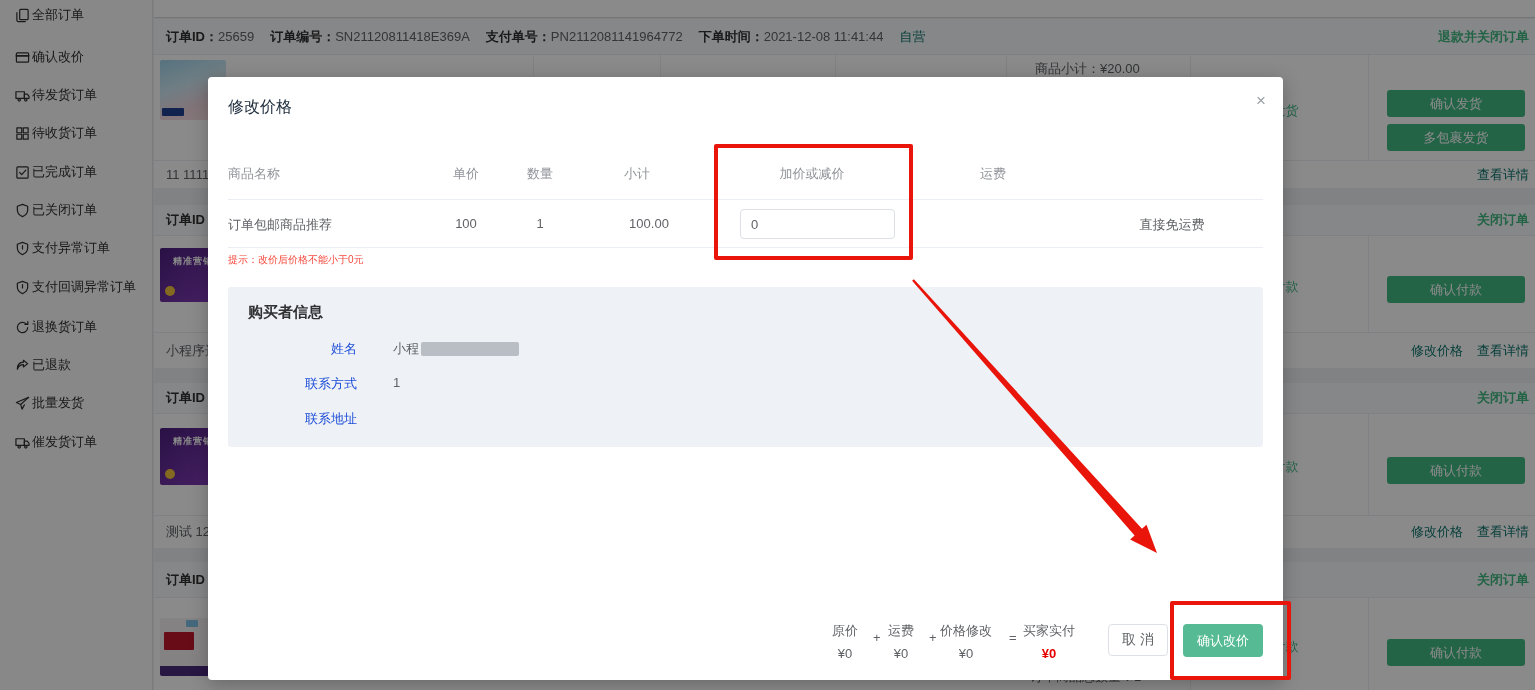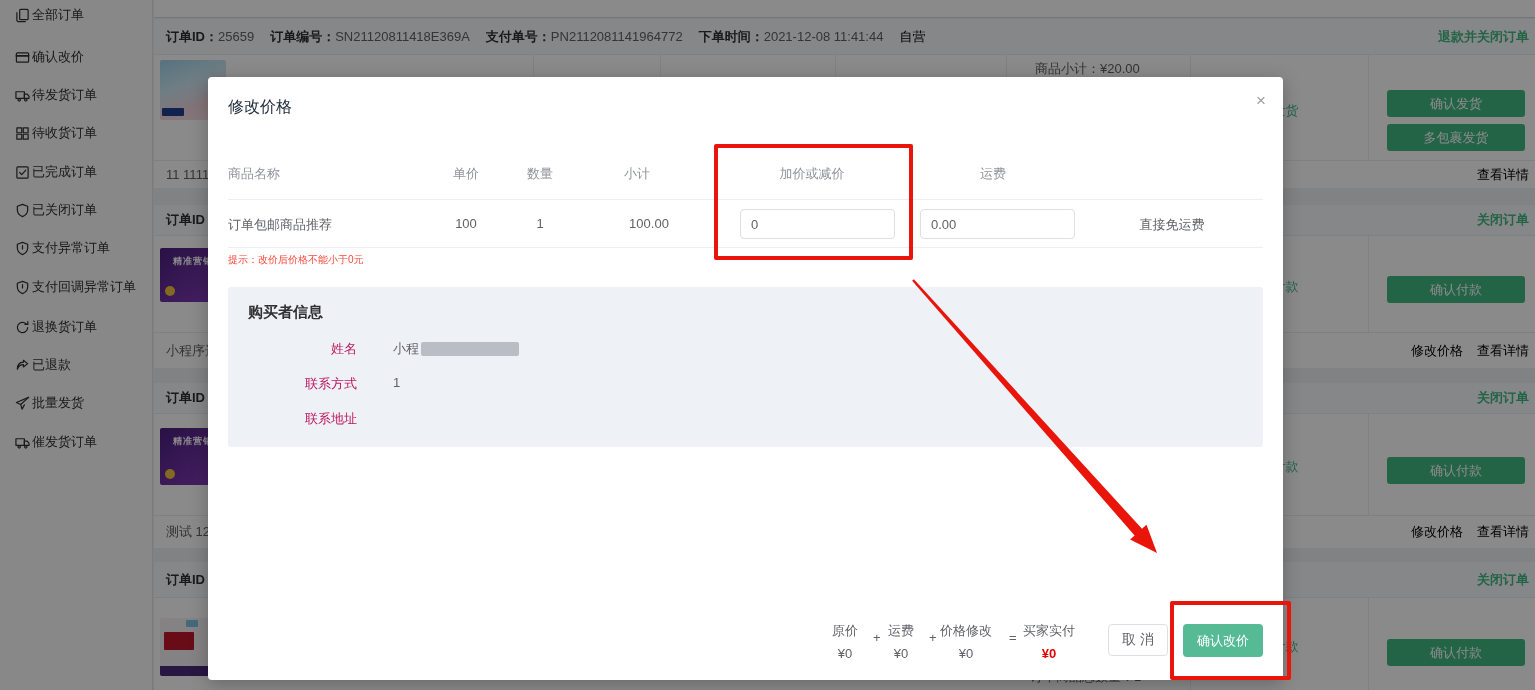--- a/index.html
+++ b/index.html
@@ -13,40 +13,40 @@
   .ic svg{stroke:#303133;fill:none;stroke-width:1.3;stroke-linecap:round;stroke-linejoin:round}
   
   .card{position:absolute;left:154px;width:1381px;background:#fff}
   .strip{position:absolute;left:154px;top:0;width:1381px;height:17px;background:#fff;border-bottom:1px solid #d9d9d9}
   .chead{position:absolute;left:0;right:0;top:0;background:#f8f9fb;border-bottom:1px solid #e9ecf2;display:flex;align-items:center;font-size:13px;color:#606266;padding-left:12px;box-sizing:border-box}
   .chead b{color:#303133;font-weight:700}
   .chead .seg{margin-right:16px;white-space:nowrap}
   .head-action{position:absolute;right:6px;font-size:13px;font-weight:700;color:#42b983;cursor:pointer;white-space:nowrap}
   .cfoot{position:absolute;left:0;right:0;bottom:0;border-top:1px solid #e9ecf2;display:flex;align-items:center;font-size:13px;color:#606266;padding-left:12px;box-sizing:border-box}
   .foot-links{position:absolute;right:6px;display:flex;gap:14px}
-  .glink{color:#000000;font-size:13px;cursor:pointer;white-space:nowrap}
+  .glink{color:#0f766e;font-size:13px;cursor:pointer;white-space:nowrap}
   .vline{position:absolute;width:1px;background:#ebeef5}
   .thumb{position:absolute;left:6px;width:66px;border-radius:2px;overflow:hidden}
   .gbtn{position:absolute;left:1233px;width:138px;height:27px;background:#42b983;color:#fff;font-size:13px;border:none;border-radius:3px;display:flex;align-items:center;justify-content:center;cursor:pointer}
   .status{position:absolute;left:1036px;width:178px;text-align:center;font-size:13px;color:#42b983;white-space:nowrap}
   .colnote{position:absolute;font-size:13px;color:#606266;white-space:nowrap}
   
   #overlay{position:absolute;inset:0;background:rgba(0,0,0,0.46);z-index:5}
   
   #modal{position:absolute;left:208px;top:77px;width:1075px;height:603px;background:#fff;border-radius:4px;box-shadow:0 4px 18px rgba(0,0,0,.25);z-index:10}
   .m-title{position:absolute;left:20px;top:20px;font-size:16px;color:#1f2d3d}
   .m-close{position:absolute;left:1048px;top:14px;font-size:17px;color:#9aa0a6;cursor:pointer}
   .th{position:absolute;top:88px;font-size:13px;color:#909399;text-align:center;white-space:nowrap}
   .td{position:absolute;top:139px;font-size:13px;color:#606266;text-align:center;white-space:nowrap}
   .hr{position:absolute;left:20px;right:20px;height:1px;background:#ebeef5}
   .mi{position:absolute;top:132px;width:155px;height:30px;box-sizing:border-box;border:1px solid #dcdfe6;border-radius:4px;padding:0 10px;font-size:13px;color:#606266;outline:none;font-family:inherit}
   .tip{position:absolute;left:20px;top:176px;font-size:10px;color:#f5483b}
   #buyer{position:absolute;left:20px;top:210px;width:1035px;height:160px;background:#eef1f6;border-radius:3px}
   .b-title{position:absolute;left:20px;top:16px;font-size:15px;font-weight:700;color:#303133}
-  .b-label{position:absolute;left:20px;width:109px;text-align:right;font-size:13px;color:#be185d}
+  .b-label{position:absolute;left:20px;width:109px;text-align:right;font-size:13px;color:#1d4ed8}
   .b-val{position:absolute;left:165px;font-size:13px;color:#606266;display:flex;align-items:center}
   .redact{display:inline-block;height:14px;background:#b9bdc4;border-radius:2px;filter:blur(.6px)}
   .sum-stack{position:absolute;text-align:center}
   .sum-lb{font-size:13px;color:#606266}
   .sum-val{font-size:13px;color:#606266;margin-top:6px}
   .sum-op{position:absolute;top:553px;font-size:13px;color:#606266}
   #cancel-btn{position:absolute;left:900px;top:547px;width:60px;height:32px;background:#fff;border:1px solid #dcdfe6;border-radius:4px;font-size:14px;color:#606266;cursor:pointer;font-family:inherit}
   #confirm-btn{position:absolute;left:975px;top:547px;width:80px;height:33px;background:#56bb94;border:none;border-radius:4px;font-size:13px;color:#fff;cursor:pointer;font-family:inherit}
   
   .anno-rect{position:absolute;border:4px solid #e9150b;z-index:20;border-radius:2px;pointer-events:none}
@@ -277,21 +277,20 @@
     <div class="th" style="left:395px;width:68px">小计</div>
     <div class="th" style="left:544px;width:120px">加价或减价</div>
     <div class="th" style="left:745px;width:80px">运费</div>
     <div class="hr" style="top:122px"></div>
 
     <div class="td" style="left:20px;text-align:left">订单包邮商品推荐</div>
     <div class="td" style="left:230px;width:56px">100</div>
     <div class="td" style="left:304px;width:56px">1</div>
     <div class="td" style="left:407px;width:68px">100.00</div>
     <input class="mi" style="left: 532px;" value="0">
-    <input class="mi" style="left: 712px;" value="0.00">
     <div class="td" style="left:904px;width:120px">直接免运费</div>
     <div class="hr" style="top:170px"></div>
 
     <div class="tip">提示：改价后价格不能小于0元</div>
 
     <div id="buyer">
       <div class="b-title">购买者信息</div>
       <div class="b-label" style="top:53px">姓名</div>
       <div class="b-val" style="top:53px">
         <span>小程</span>

